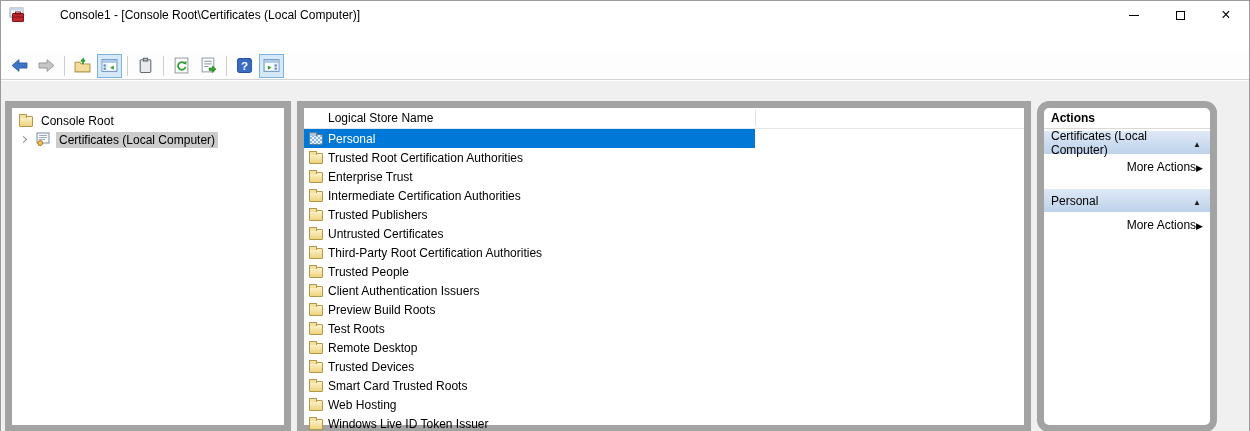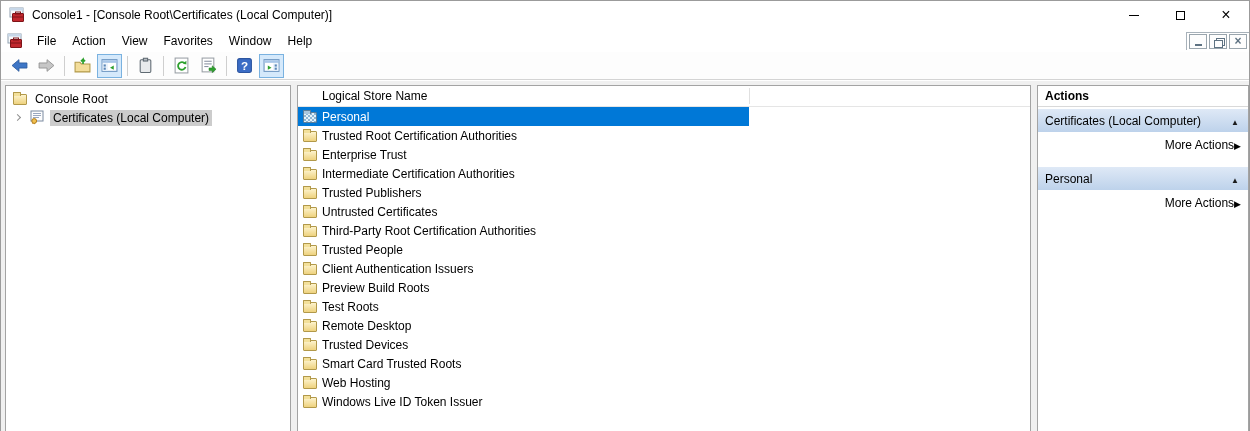--- a/index.html
+++ b/index.html
@@ -1,20 +1,20 @@
 <!DOCTYPE html>
 <html><head>
 <meta charset="utf-8">
 <style>
   * { margin:0; padding:0; box-sizing:border-box; }
   html,body { width:1250px; height:431px; font-family:"Liberation Sans", sans-serif; font-size:12px; color:#000; background:#fff; overflow:hidden; }
   .window { position:relative; width:1250px; height:431px; border:1px solid #9b9b9b; border-bottom:none; background:#fff; }
 
   
-  .titlebar { position:absolute; top:0; left:0; right:0; height:28px; display:flex; align-items:center; background:#fff; padding-left:8px; }
+  .titlebar { position:absolute; top:0; left:0; right:0; height:28px; display:flex; align-items:center; background:#fff; padding-left:8px;gap:28px; }
   .titlebar .app-icon { width:16px; height:16px; flex:0 0 16px; }
   .titlebar .title-text { margin-left:7px; font-size:12px; color:#000; white-space:nowrap; }
   .win-controls { margin-left:auto; display:flex; height:28px; }
   .win-btn { width:46px; height:28px; display:flex; align-items:center; justify-content:center; cursor:default; }
   .glyph-min { width:10px; height:1px; background:#000; display:block; }
   .glyph-max { width:9px; height:9px; border:1px solid #000; display:block; }
   .glyph-close::before { content:"×"; font-size:16px; line-height:1; }
 
   
   .menubar { position:absolute; top:28px; left:0; right:0; height:23px; display:flex; align-items:center; background:#fff; padding-left:6px; }
@@ -30,24 +30,24 @@
 
   
   .toolbar { position:absolute; top:51px; left:0; right:0; height:28px; display:flex; align-items:center; padding-left:6px; gap:2px; background:#fdfdfd; border-bottom:1px solid #d4d4d4; }
   .tb-btn { width:25px; height:24px; display:flex; align-items:center; justify-content:center; border:1px solid transparent; }
   .tb-btn.active { background:#d5e9fb; border:1px solid #7ab2e0; }
   .tb-sep { width:1px; height:20px; background:#cfcfcf; margin:0 3px; }
   .tb-btn svg { width:17px; height:17px; }
 
   
   .content { position:absolute; top:80px; left:0; right:0; bottom:0; background:#f0f0f0; }
-  .panel { position:absolute; top:4px; bottom:-1px; background:#fff; border:1px solid #a3a3a3; }
+  .panel { position:absolute; top:20px; bottom:-1px; background:#fff; border:7px solid #a3a3a3; }
   .tree-panel  { left:4px;    width:286px; padding-top:3px; }
   .list-panel  { left:296px;  width:734px; }
-  .actions-panel { left:1036px; width:212px; }
+  .actions-panel { left:1036px; width:180px;border-radius:12px; }
 
   
   .folder-icon { position:relative; width:14px; height:11px; flex:0 0 14px; margin-top:1px;
     background:linear-gradient(#fdf3cd,#eed27e); border:1px solid #b2994a; border-radius:1px; }
   .folder-icon::before { content:""; position:absolute; top:-3px; left:-1px; width:6px; height:3px;
     background:#f3e09a; border:1px solid #b2994a; border-bottom:none; border-radius:1px 1px 0 0; }
   .folder-icon.sel { border-color:#5e7f9a;
     background-image:linear-gradient(45deg,#8fb6d4 25%,transparent 25%,transparent 75%,#8fb6d4 75%),
                      linear-gradient(45deg,#8fb6d4 25%,#e6f2fa 25%,#e6f2fa 75%,#8fb6d4 75%);
     background-size:4px 4px; background-position:0 0,2px 2px; }
@@ -105,36 +105,20 @@
         </div>
       <div class="win-btn">
           <span class="glyph-max"></span>
         </div>
       <div class="win-btn">
           <span class="glyph-close"></span>
         </div>
     </div>
   </div>
 
-  <div class="menubar">
-    <svg class="app-icon" viewBox="0 0 16 16">
-        <use href="#mmc-ico"></use>
-      </svg>
-    <span class="menu-item">File</span>
-    <span class="menu-item">Action</span>
-    <span class="menu-item">View</span>
-    <span class="menu-item">Favorites</span>
-    <span class="menu-item">Window</span>
-    <span class="menu-item">Help</span>
-    <div class="child-controls">
-      <span class="cbtn c-min"></span>
-      <span class="cbtn c-restore"></span>
-      <span class="cbtn c-close"></span>
-    </div>
-  </div>
 
   <div class="toolbar">
     <span class="tb-btn">
       <svg viewBox="0 0 16 16">
           <path d="M1 8 L7.5 2.5 V5.6 H15 V10.4 H7.5 V13.5 Z" fill="#3e76c6" stroke="#28589c" stroke-width="0.8"></path>
         </svg>
     </span>
     <span class="tb-btn">
       <svg viewBox="0 0 16 16">
           <path d="M15 8 L8.5 2.5 V5.6 H1 V10.4 H8.5 V13.5 Z" fill="#c6c6c6" stroke="#8e8e8e" stroke-width="0.8"></path>

